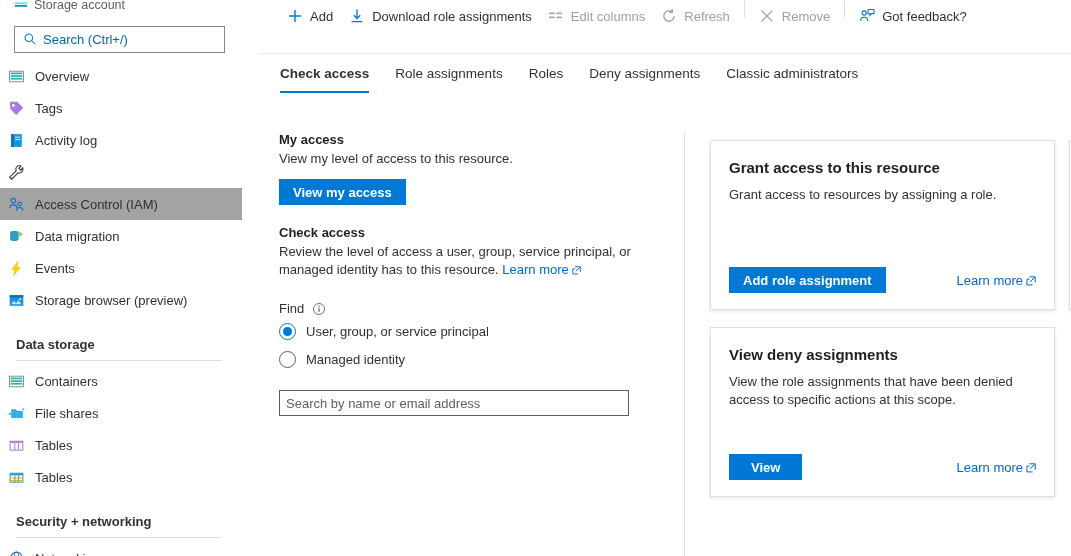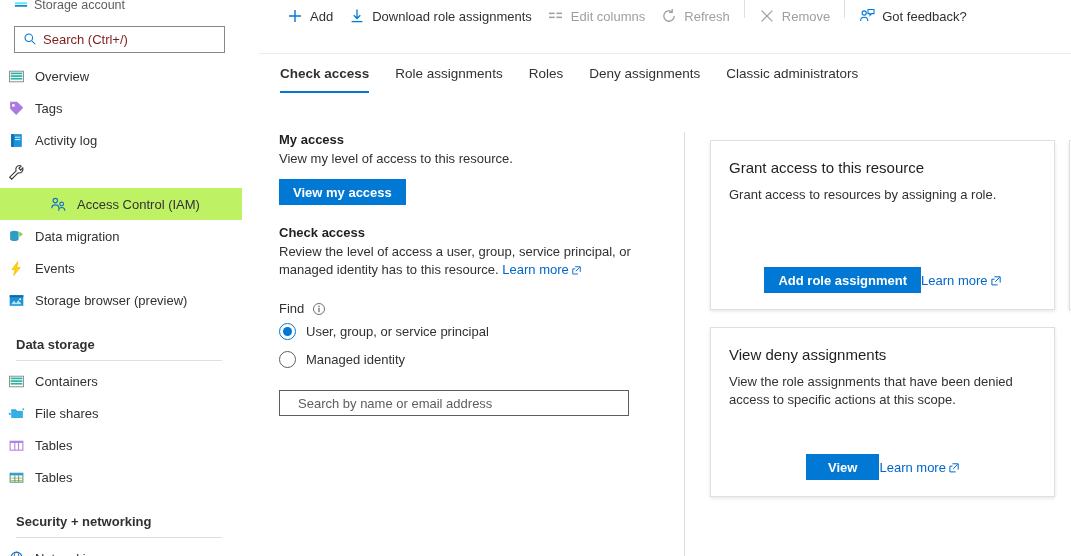--- a/index.html
+++ b/index.html
@@ -44,21 +44,21 @@
     width: 211px; height: 27px;
     border: 1px solid #8a8886;
     background: #fff;
     display: flex; align-items: center;
     padding-left: 8px;
     font-size: 13px;
   }
   #nav-search .mag {
     width: 14px; height: 14px; margin-right: 6px; flex: 0 0 auto;
   }
-  #nav-search .ph { color: #7f1d1d; font-size: 13px; }
+  #nav-search .ph { color: #0369a1; font-size: 13px; }
   #collapse-btn {
     position: absolute; left: 237px; top: 27px;
     width: 20px; height: 22px;
     display: flex; align-items: center; justify-content: center;
     color: #605e5c; font-size: 14px; cursor: pointer;
     user-select: none;
   }
 
   #nav-scroll {
     position: absolute; left: 0; top: 60px;
@@ -66,21 +66,21 @@
     overflow: hidden;
   }
   .nav-item {
     height: 32px;
     display: flex; align-items: center;
     padding-left: 8px;
     font-size: 13px; color: #323130;
     cursor: pointer;
     white-space: nowrap;
   }
-  .nav-item.selected { background: #bef264; justify-content: center; }
+  .nav-item.selected { background: #a3a3a3; }
   .nav-ico {
     width: 17px; height: 17px; margin-right: 10px;
     flex: 0 0 auto;
     display: flex; align-items: center; justify-content: center;
   }
   .nav-section {
     height: 30px;
     display: flex; align-items: flex-end;
     padding-left: 16px; padding-bottom: 2px;
     font-size: 13px; font-weight: bold; color: #323130;
@@ -192,21 +192,21 @@
   .radio.checked { border: 1px solid #0078d4; }
   .radio.checked::after {
     content: ""; width: 9px; height: 9px; border-radius: 50%;
     background: #0078d4;
   }
   #principal-search {
     margin-top: 18px;
     width: 350px; height: 26px;
     border: 1px solid #605e5c; background: #fff;
     display: flex; align-items: center;
-    padding-left: 16px;
+    padding-left: 4px;
   }
   #principal-search input {
     border: none; outline: none; width: 100%;
     font-family: "Liberation Sans", sans-serif;
     font-size: 13px; color: #323130; background: transparent;
   }
   #principal-search input::placeholder { color: #605e5c; }
 
   
   #col-divider {
@@ -224,29 +224,29 @@
   .card {
     width: 345px; height: 170px;
     background: #ffffff;
     border: 1px solid #e1dfdd;
     box-shadow: 0 1.6px 3.6px rgba(0,0,0,0.10), 0 0.3px 0.9px rgba(0,0,0,0.08);
     padding: 18px 18px 14px 18px;
     position: relative;
     display: flex; flex-direction: column;
   }
   .card-title {
-    font-size: 15px; font-weight: normal; color: #201f1e;
+    font-size: 15px; font-weight: bold; color: #201f1e;
     margin-bottom: 10px;
   }
   .card-desc {
     font-size: 13px; color: #323130; line-height: 18px;
   }
   .card-footer {
     position: absolute; left: 18px; right: 18px; bottom: 16px;
-    display: flex; align-items: center; justify-content: center;
+    display: flex; align-items: center; justify-content: space-between;
   }
   .card-footer .primary-btn { margin-top: 0; }
 </style>
 </head>
 <body>
 
 <div id="app">
 
   <div id="sidebar">
 

